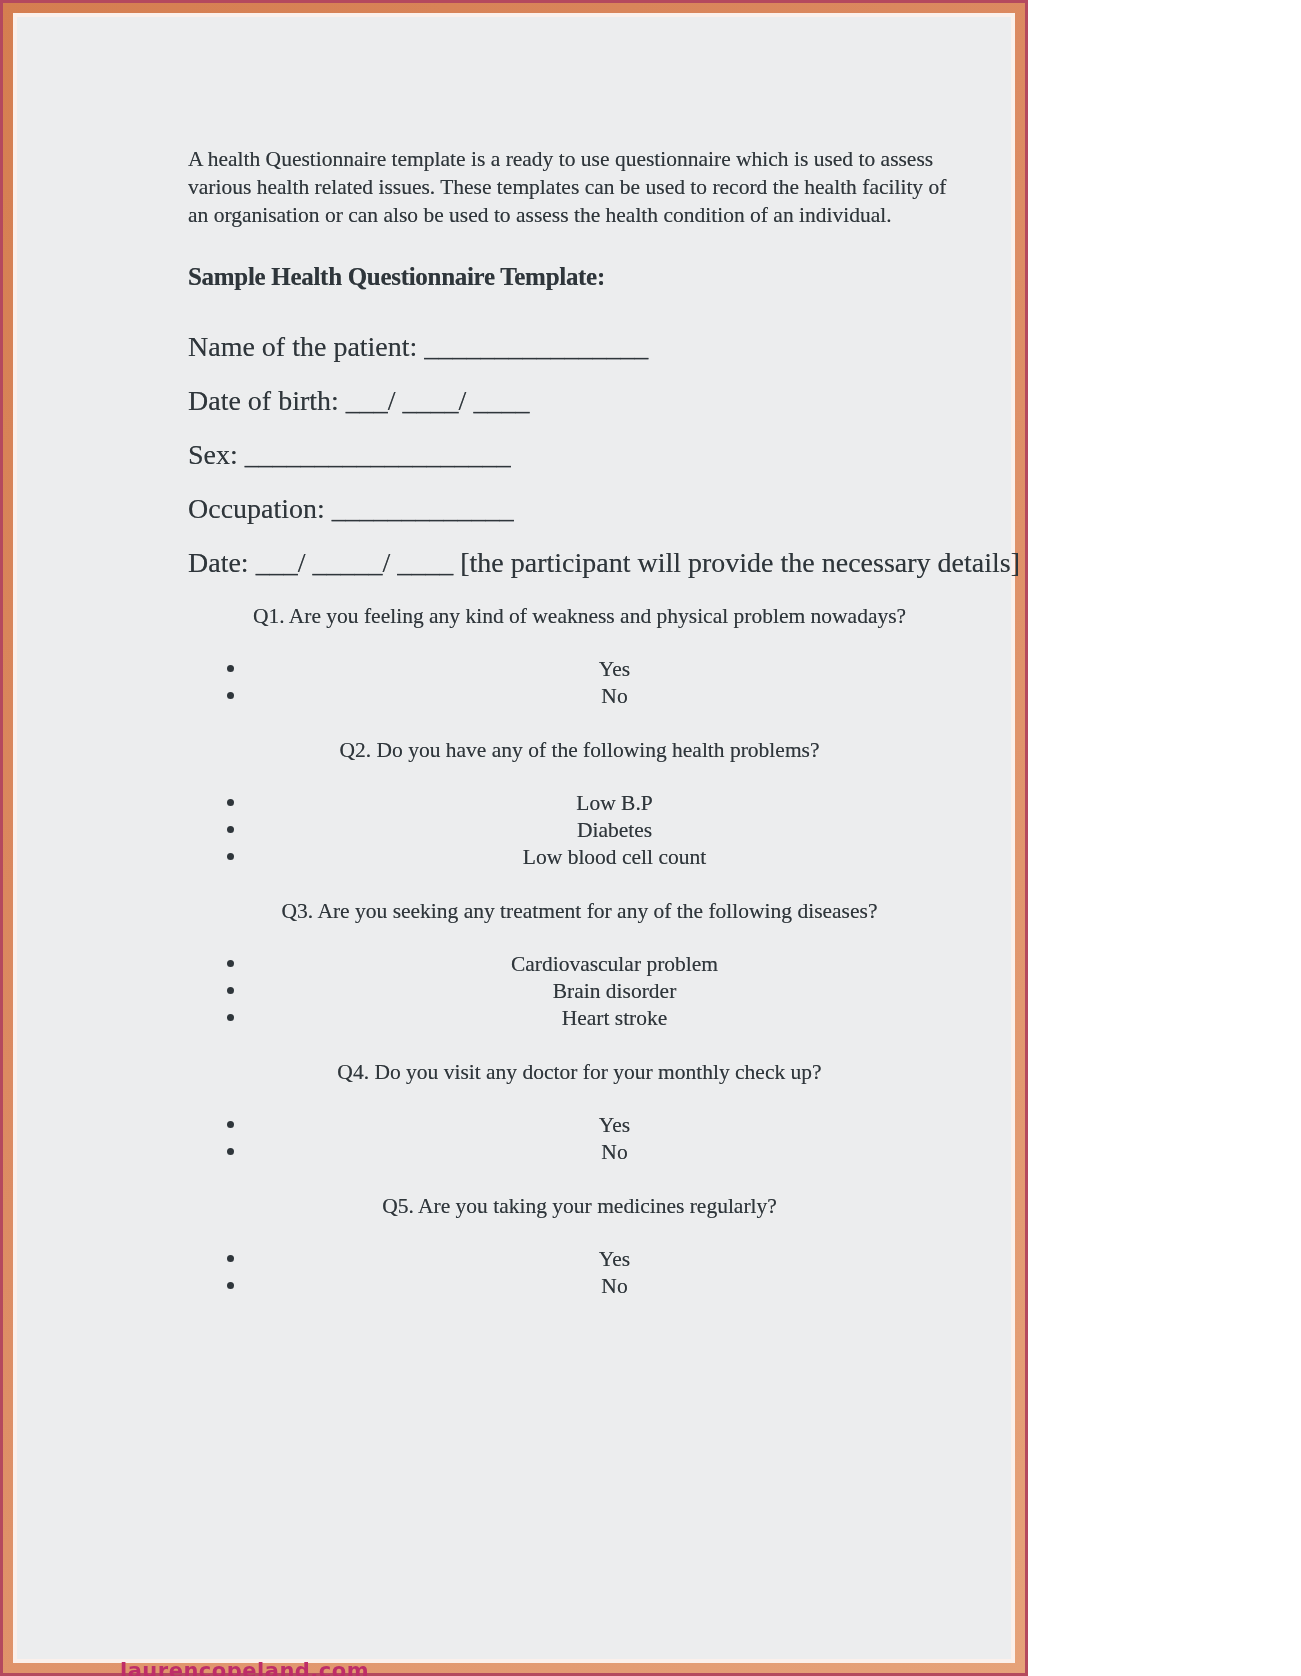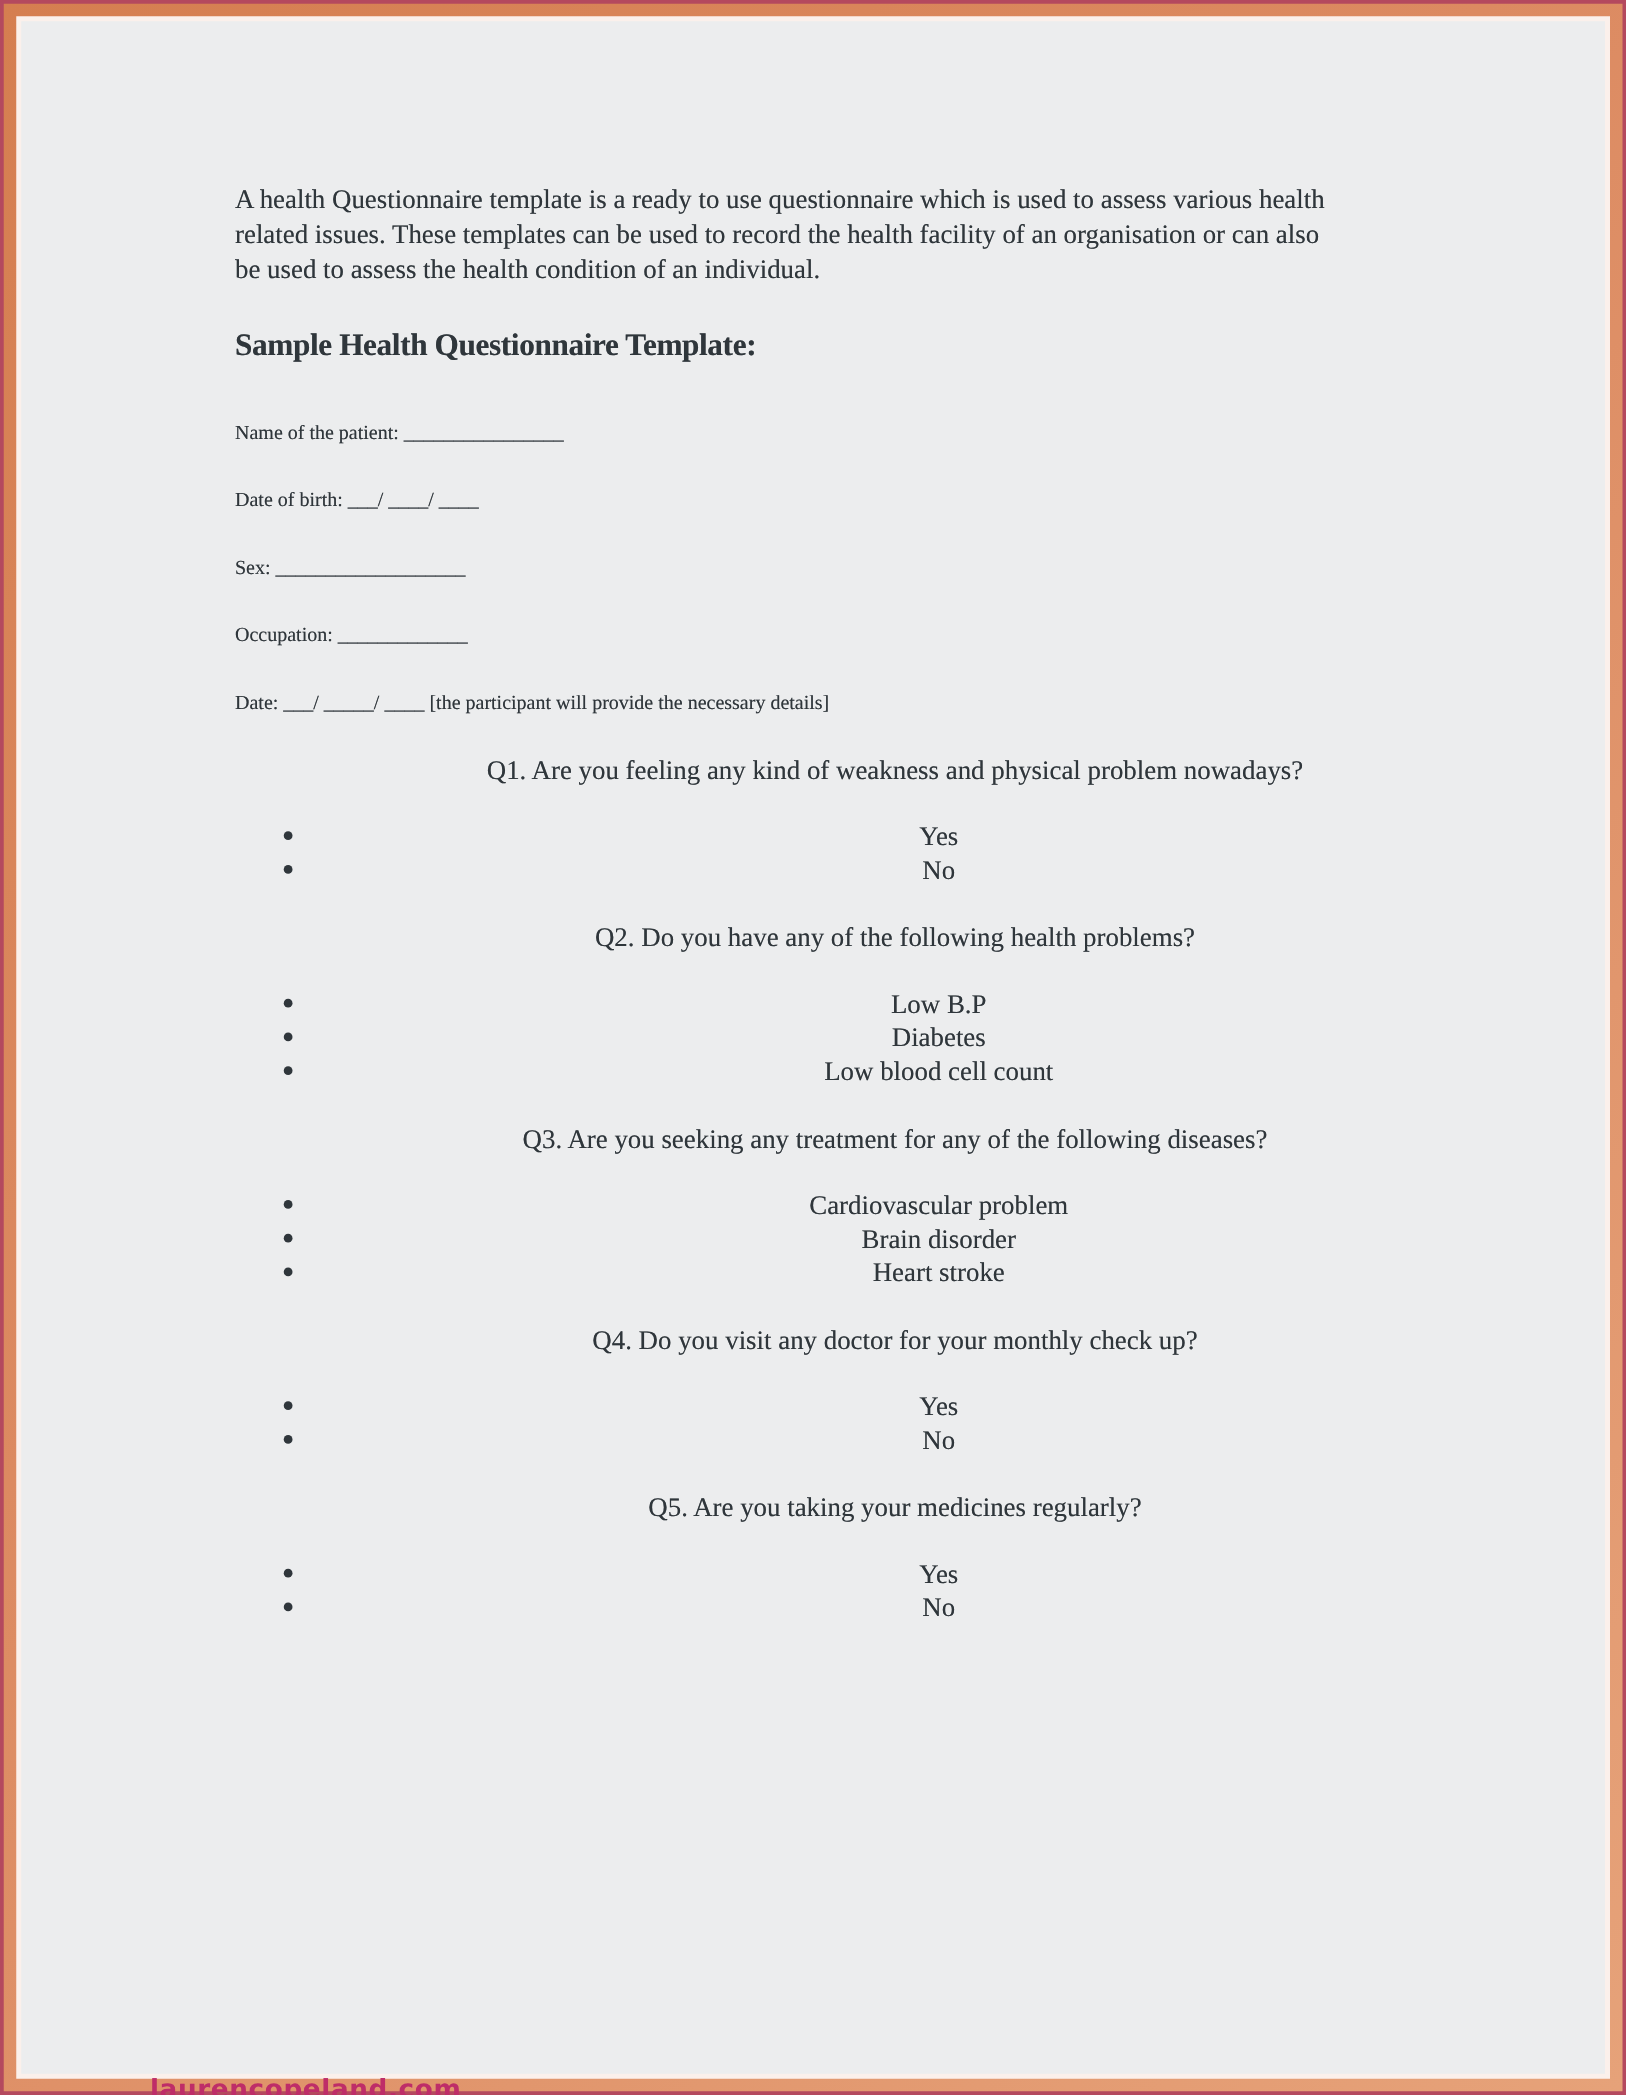--- a/index.html
+++ b/index.html
@@ -1,31 +1,31 @@
 <!DOCTYPE html>
 <html style="--page-background: #ECEDEE; --text: #2F363B; --frame-outer: #B4495E; --frame-orange: #DC8A61; --frame-inner-light: #FBF0EB; --watermark: #BE2D68;"><head>
 <meta charset="utf-8">
 <style>
   html,body{margin:0;padding:0;background:#fff;}
   body{width:1301px;height:1676px;overflow:hidden;font-family:"Liberation Serif","DejaVu Serif",serif;}
 
   
-  .frame-outer{box-sizing:border-box;width:1301px;height:1676px;background:var(--frame-outer,#B4495E);padding:3px;}
+  .frame-outer{box-sizing:border-box;width:1028px;height:1676px;background:var(--frame-outer,#B4495E);padding:3px;}
   .frame-orange{box-sizing:border-box;width:100%;height:100%;background:linear-gradient(135deg,#d57e50,var(--frame-orange,#DC8A61) 40%,#e6a279);padding:10px;}
   .frame-light{box-sizing:border-box;width:100%;height:100%;background:var(--frame-inner-light,#FBF0EB);padding:4px;}
   .page{box-sizing:border-box;position:relative;width:100%;height:100%;background:var(--page-background,#ECEDEE);color:var(--text,#2F363B);}
 
   .content{box-sizing:border-box;padding:128px 40px 0 171px;}
   .content *{text-shadow:0 0 0.5px rgba(47,54,59,0.55);}
 
   .intro{max-width:885px;font-size:21.5px;line-height:28px;margin:0;}
   .doc-heading{font-size:25px;line-height:40px;font-weight:bold;margin:28px 0 0 0;letter-spacing:-0.3px;}
 
   .fields{margin-top:36px;}
-  .field-line{font-size:16px;line-height:27px;margin:0 0 27px 0;white-space:pre;}
+  .field-line{font-size:28px;line-height:27px;margin:0 0 27px 0;white-space:pre;}
 
   .question-block{margin-top:27px;text-align:center;}
   .question-text{font-size:21.5px;line-height:27px;margin:0;}
   .option-list{list-style:none;margin:26px 0 0 37px;padding:0;}
   .option-list li{position:relative;font-size:21.5px;line-height:27px;padding-left:33px;}
   .option-list li .bullet{position:absolute;left:2px;top:9px;width:7px;height:7px;border-radius:50%;background:var(--text,#2F363B);}
   .option-list li.gap-after{margin-bottom:28px;}
 
   .watermark{position:absolute;left:103px;top:1642px;font-family:"DejaVu Sans","Liberation Sans",sans-serif;
              font-weight:700;font-size:21px;letter-spacing:0.5px;color:var(--watermark,#BE2D68);text-shadow:none;}

